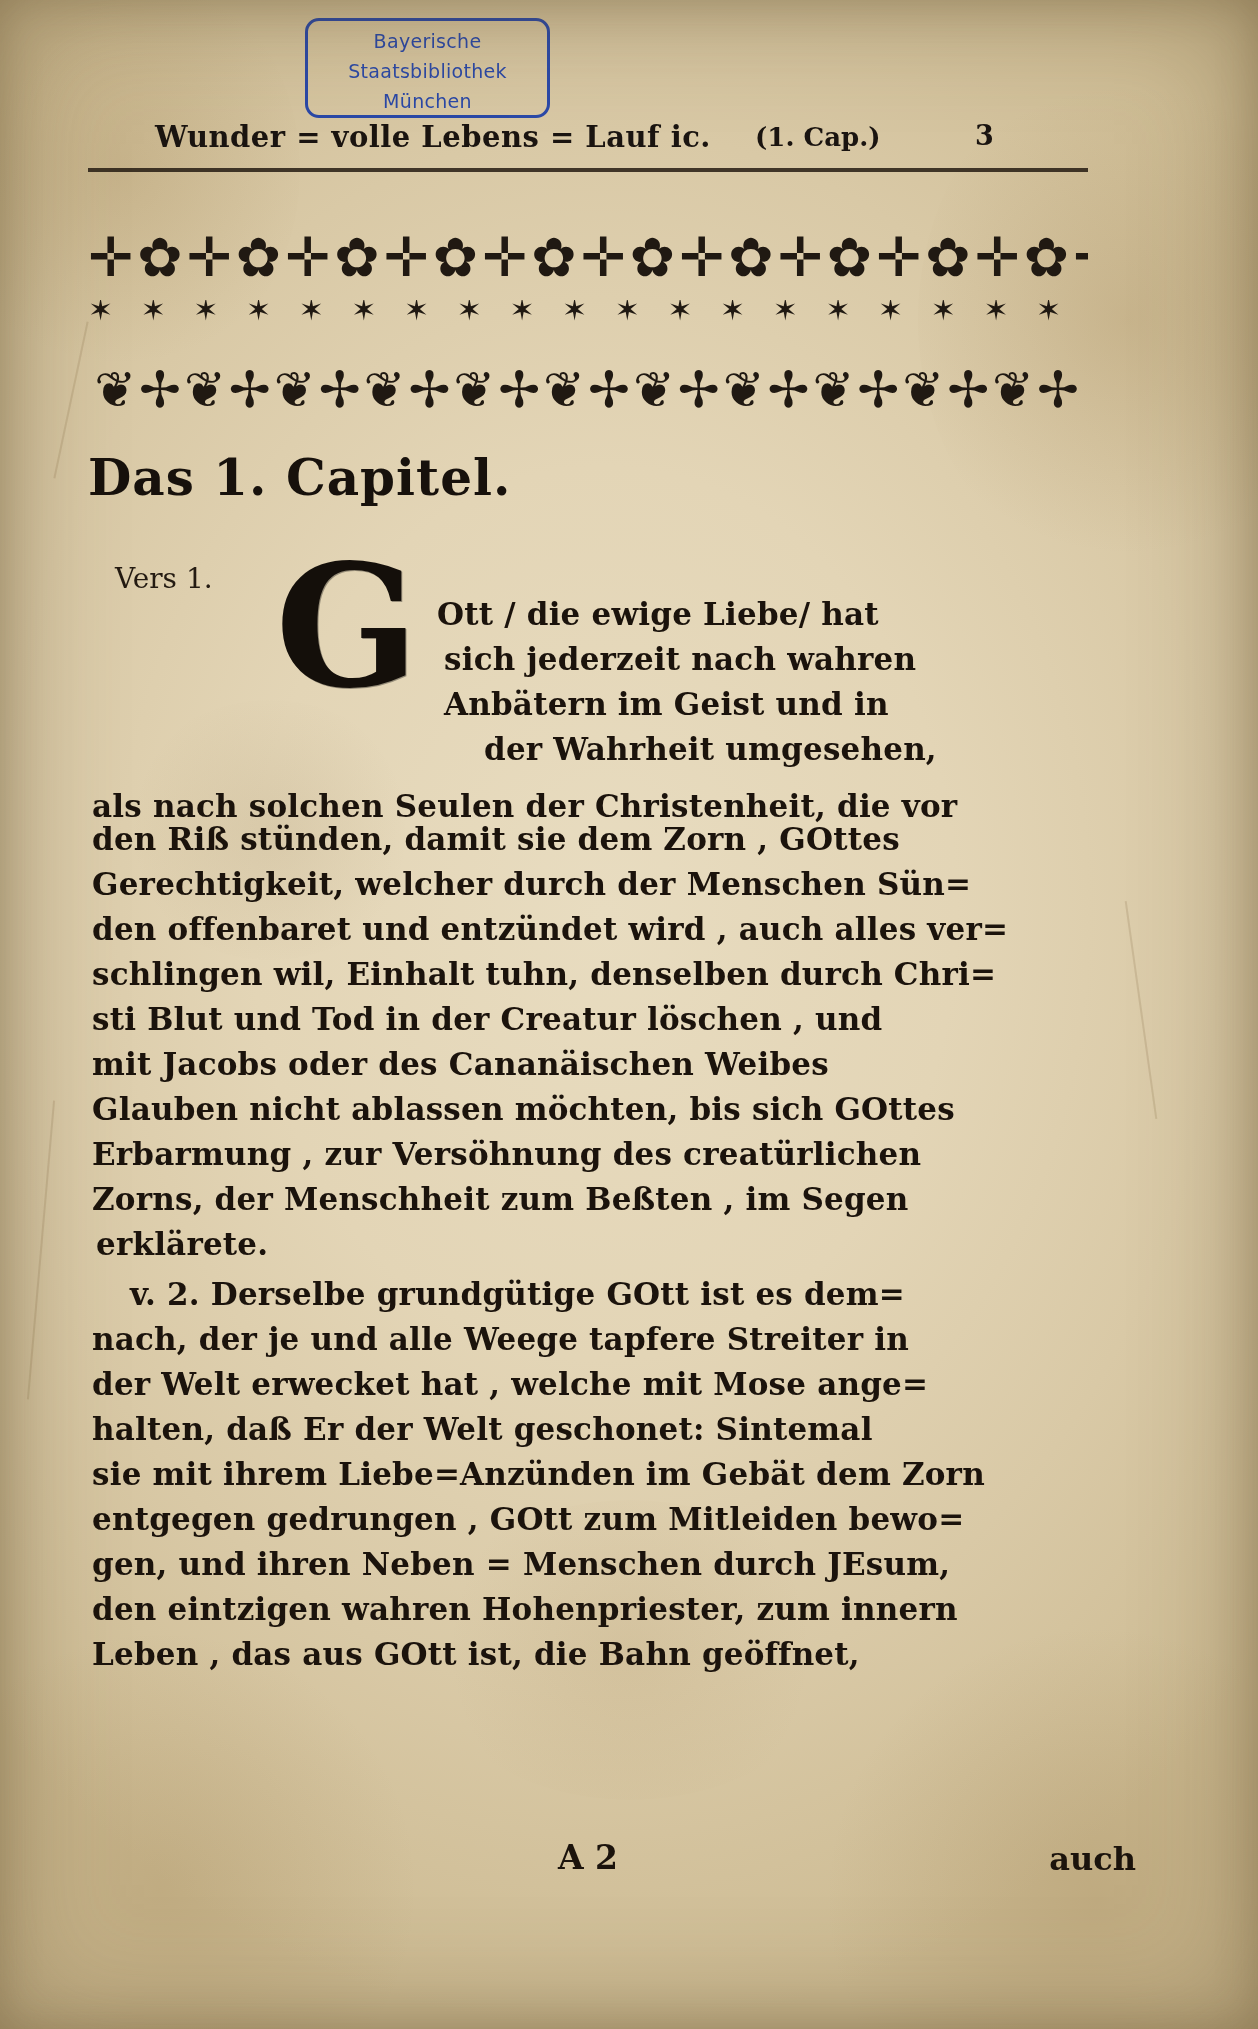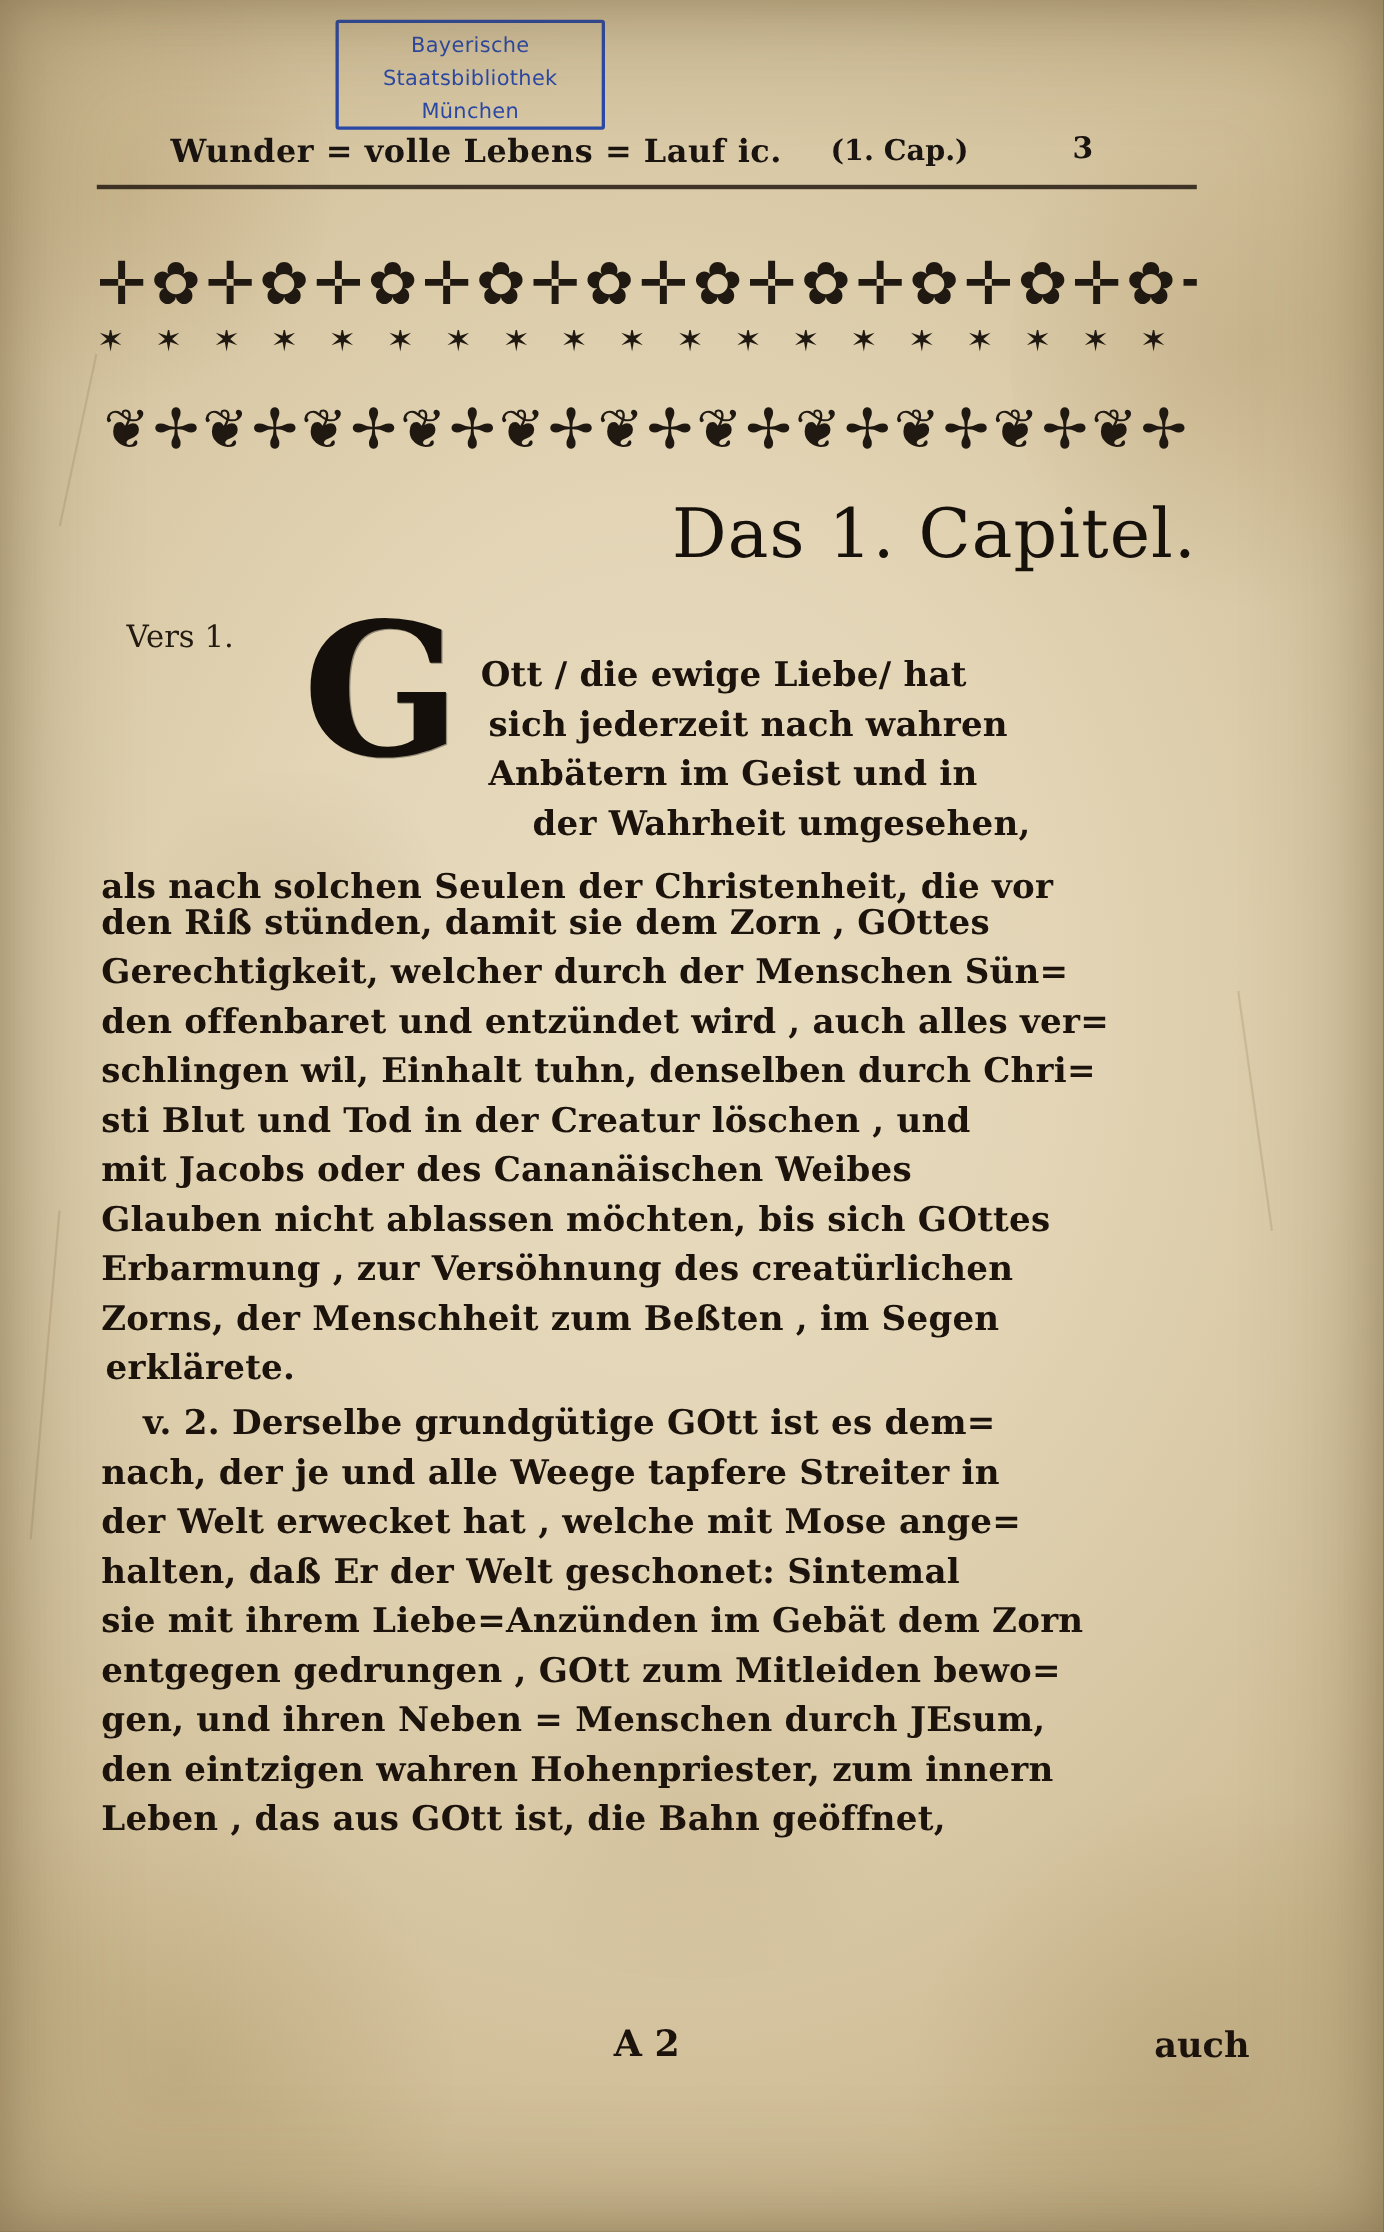--- a/index.html
+++ b/index.html
@@ -46,21 +46,21 @@
   }
 
   
   #stamp {
     position: absolute;
     left: 305px;
     top: 18px;
     width: 245px;
     height: 100px;
     border: 3px solid #1c3ea8;
-    border-radius: 3px;
+    border-radius: 14px;
     color: #1c3ea8;
     font-family: "DejaVu Sans", sans-serif;
     font-size: 19px;
     line-height: 30px;
     text-align: center;
     letter-spacing: 0.3px;
     padding-top: 5px;
     box-sizing: border-box;
     opacity: 0.92;
   }
@@ -121,23 +121,23 @@
   #band1 { top: 228px; height: 62px; font-size: 54px; letter-spacing: 4px; line-height: 60px; }
   #band2 { top: 300px; height: 42px; font-size: 30px; letter-spacing: 9px; line-height: 20px; }
   #band3 { top: 360px; height: 62px; font-size: 50px; letter-spacing: 3px; line-height: 60px; }
 
   
   #chapter-heading {
     position: absolute;
     left: 88px;
     top: 448px;
     width: 1000px;
-    text-align: right;
-    font-size: 62px;
-    font-weight: normal;
+    text-align: left;
+    font-size: 50px;
+    font-weight: bold;
     color: #17110c;
     letter-spacing: 1px;
   }
 
   
   #verse-marker {
     position: absolute;
     left: 115px;
     top: 562px;
     font-size: 28px;

